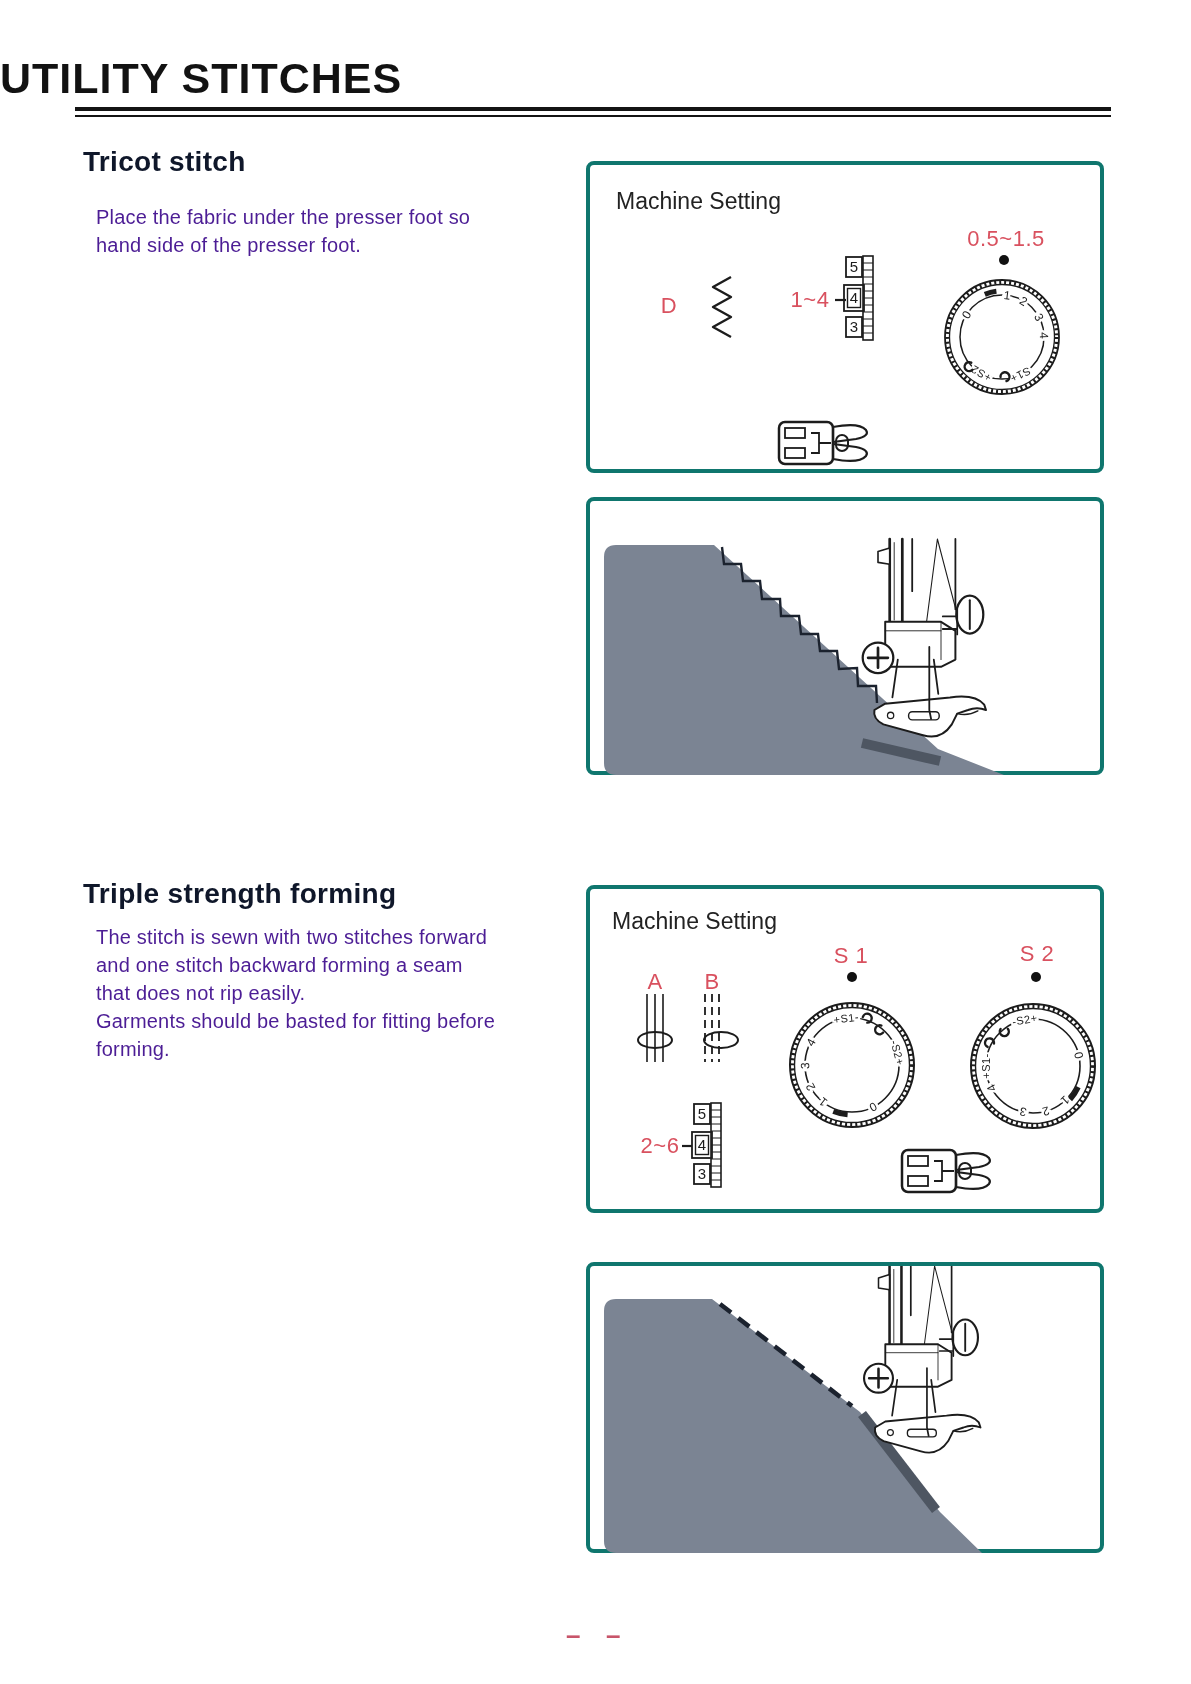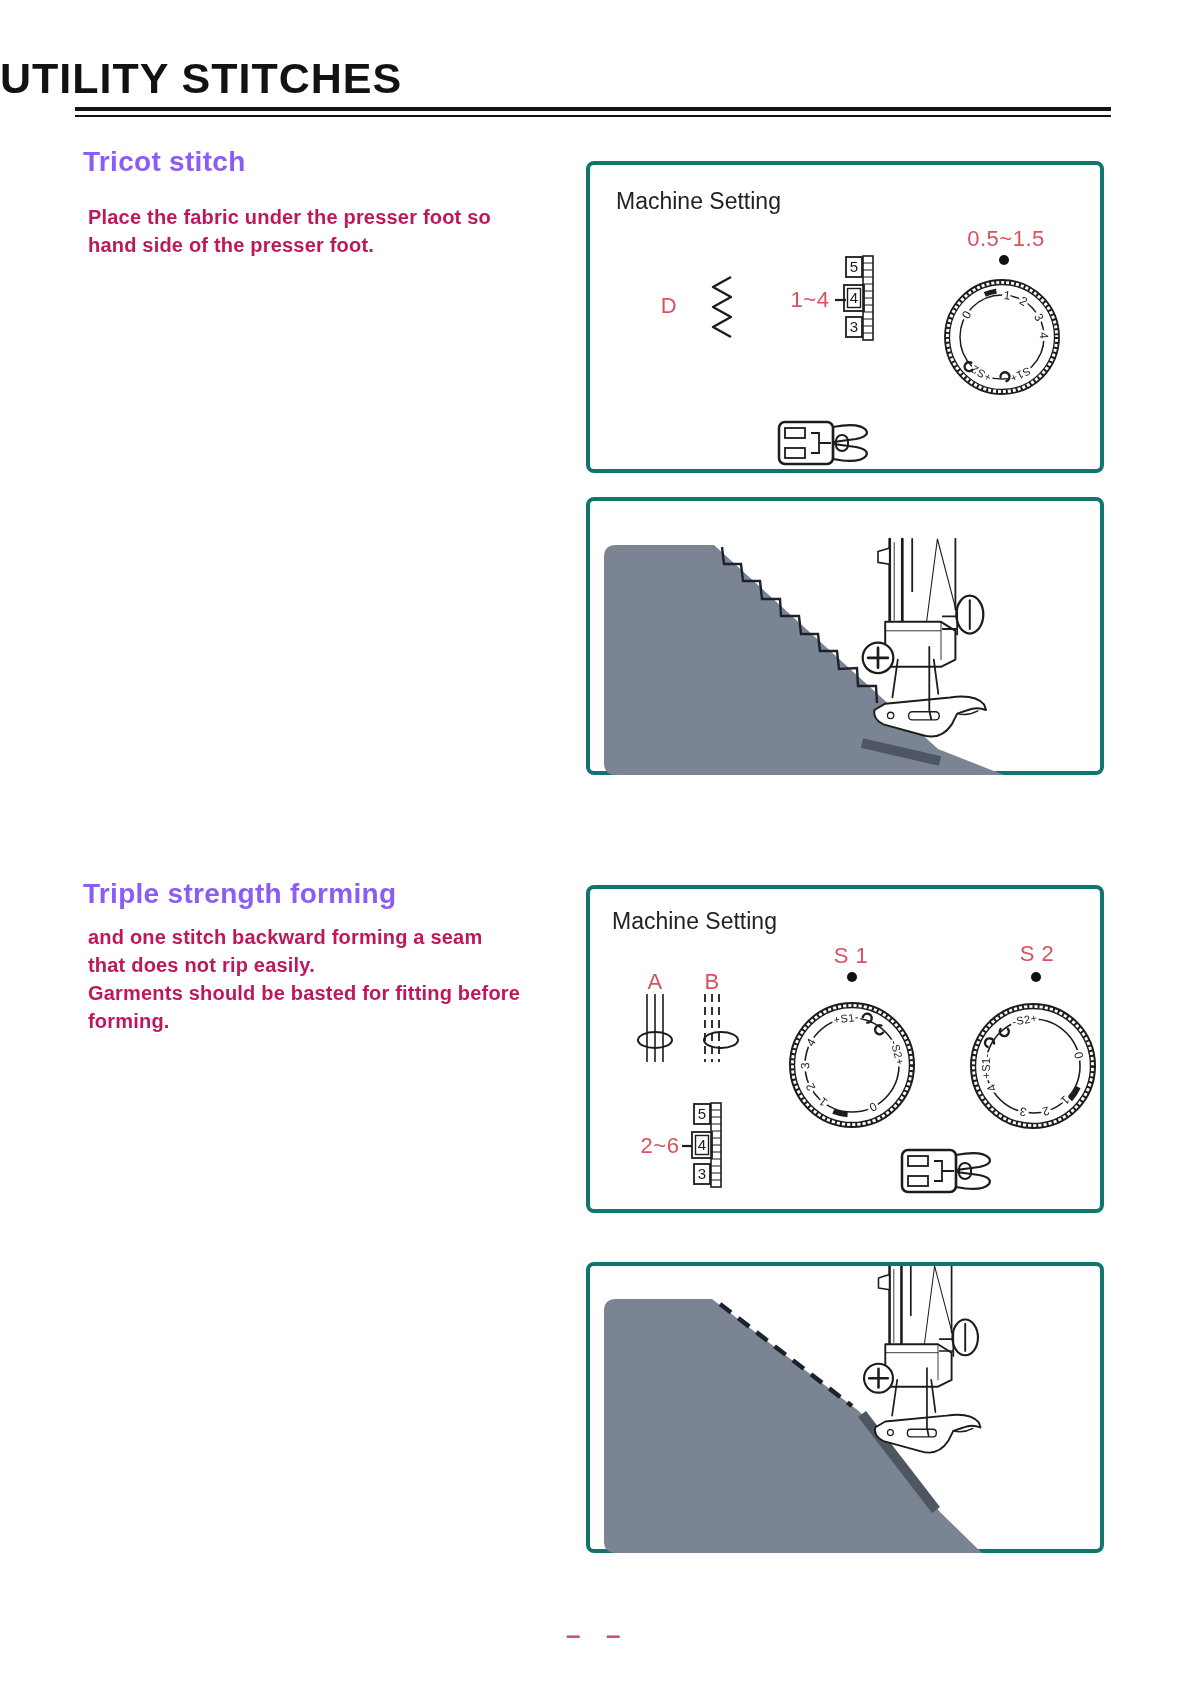--- a/index.html
+++ b/index.html
@@ -7,22 +7,22 @@
     width:1191px;height:1684px;position:relative;background:#ffffff;
     font-family:"Liberation Sans","DejaVu Sans",sans-serif;color:#1d1d1d;overflow:hidden;
   }
   .page-title{
     position:absolute;top:54px;left:0;width:100%;text-align:left;
     font-size:43px;font-weight:bold;letter-spacing:1px;color:#121212;
   }
   .rule{position:absolute;left:75px;width:1036px;background:#141414;}
   .rule-thick{top:107px;height:4px;}
   .rule-thin{top:115px;height:2px;}
-  .section-heading{position:absolute;left:83px;font-size:28px;font-weight:bold;color:#8b5cf6;letter-spacing:.3px;}
-  .body-block{position:absolute;left:88px;font-size:20px;line-height:28px;color:#be185d;letter-spacing:.2px;font-weight:bold;}
+  .section-heading{position:absolute;left:83px;font-size:28px;font-weight:bold;color:#0f172a;letter-spacing:.3px;}
+  .body-block{position:absolute;left:96px;font-size:20px;line-height:28px;color:#4c1d95;letter-spacing:.2px;}
   .panel{position:absolute;border:4px solid #0f766e;border-radius:8px;background:#fff;box-sizing:border-box;}
   .panel svg{display:block;}
   .ms-title{font-size:23px;fill:#222;}
   .red{fill:#d9515f;}
   .red-lbl{font-size:22px;letter-spacing:.5px;}
   .ln{stroke:#1c1c1c;fill:none;}
   .dl{stroke:#1c1c1c;fill:none;}
   .dn{font-size:12px;fill:#1c1c1c;paint-order:stroke;stroke:#ffffff;stroke-width:5px;text-anchor:middle;}
   .ds{font-size:11px;fill:#1c1c1c;paint-order:stroke;stroke:#ffffff;stroke-width:4px;text-anchor:middle;letter-spacing:.5px;}
   .curl{stroke:#1c1c1c;stroke-width:2.4;fill:none;stroke-linecap:round;}
@@ -130,20 +130,21 @@
     </defs>
     <path d="M26,44 H124 L348,248 L414,274 L26,274 Q14,274 14,262 V56 Q14,44 26,44 Z" fill="#7b8493"></path>
     <path d="M272,242 L350,260" stroke="#4e5662" stroke-width="10"></path>
     <polyline points="132,46 134,63 151,63 153,80 170,80 172,98 190,98 191,115 209,115 211,133 228,133 230,150 247,150 249,168 267,167 268,185 286,185 287,202" fill="none" stroke="#1b222e" stroke-width="2.4"></polyline>
     <use href="#foot-art" transform="translate(243,38) scale(0.9)"></use>
   </svg>
 </div>
 
 <div class="section-heading" style="top:878px;">Triple strength forming</div>
 <div class="body-block" style="top:923px;">
+  <div>The stitch is sewn with two stitches forward</div>
   <div>and one stitch backward forming a seam</div>
   <div>that does not rip easily.</div>
   <div>Garments should be basted for fitting before</div>
   <div>forming.</div>
 </div>
 
 <div class="panel" style="left:586px;top:885px;width:518px;height:328px;">
   <svg width="514" height="324" viewBox="0 0 514 324">
     <text x="22" y="40" class="ms-title">Machine Setting</text>
 

